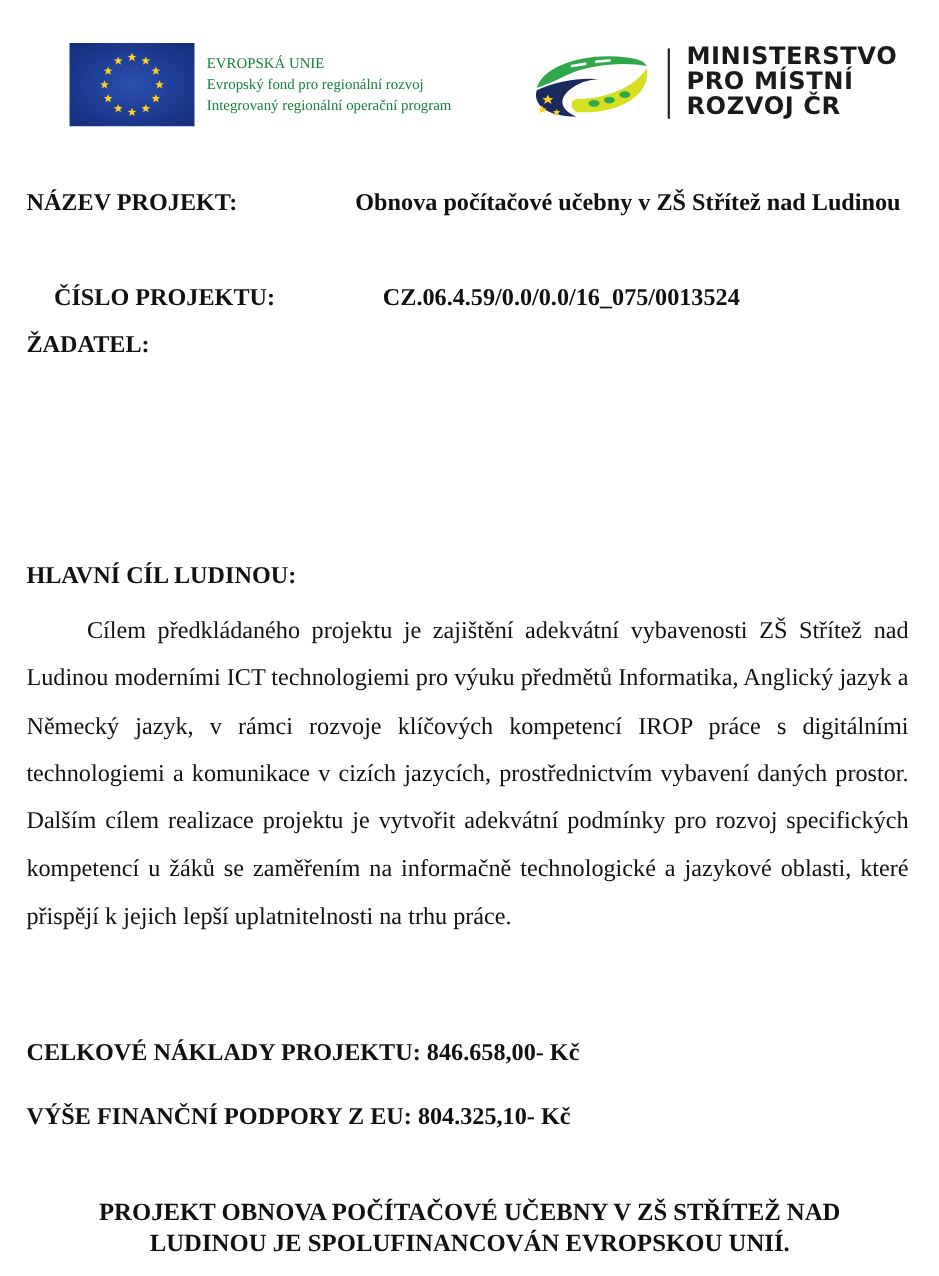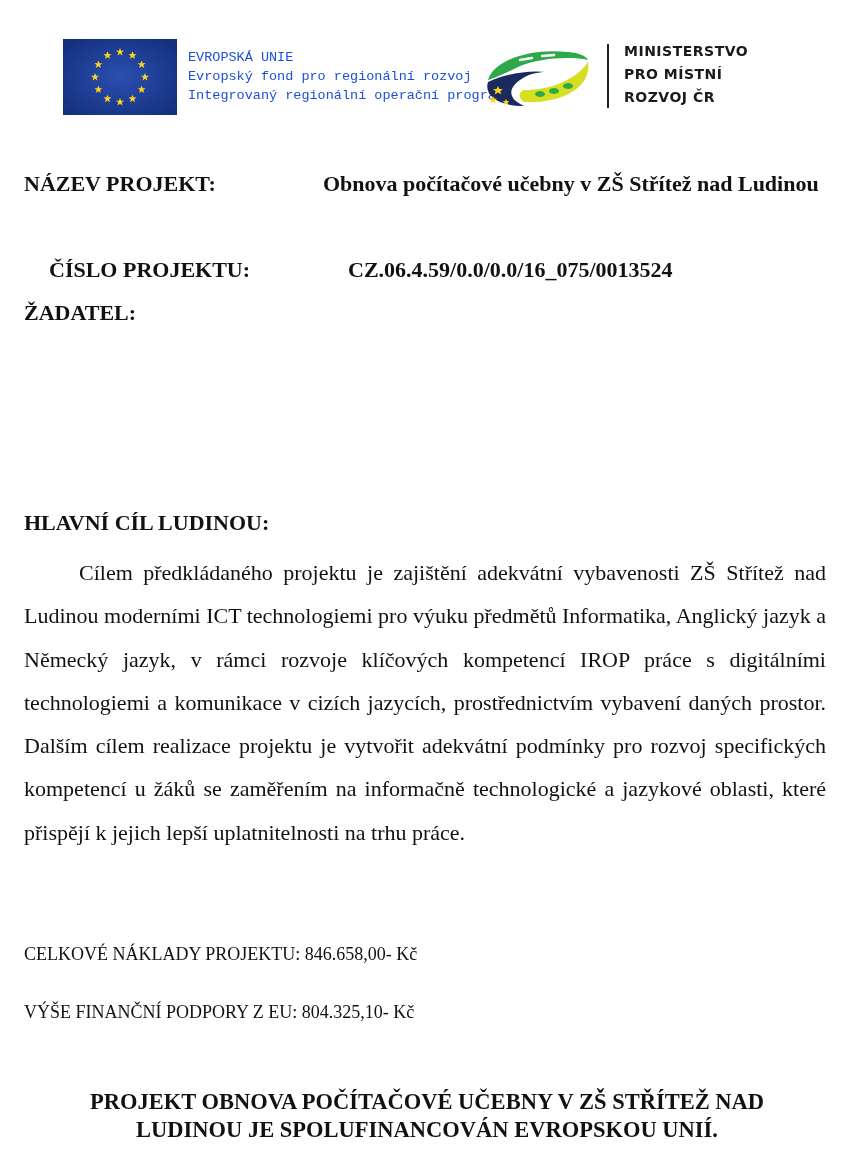--- a/index.html
+++ b/index.html
@@ -1,29 +1,29 @@
 <!DOCTYPE html>
 <html><head>
   <meta charset="utf-8">
   <style>
     html, body { margin: 0; padding: 0; background: #ffffff; }
     body { width: 854px; height: 1160px; position: relative; overflow: hidden; color: #111111; }
     .header { position: absolute; left: 0; top: 0; width: 854px; height: 140px; }
     .eu-logo { position: absolute; left: 63px; top: 39px; width: 114px; height: 76px; }
-    .eu-text { position: absolute; left: 188px; top: 48px; font-family: Liberation Mono, monospace; font-size: 13.5px; line-height: 19px; color: #1d4ed8; }
+    .eu-text { position: absolute; left: 188px; top: 48px; font-family: Liberation Serif, serif; font-size: 13.5px; line-height: 19px; color: #15803d; }
     .mmr-logo { position: absolute; left: 480px; top: 46px; width: 110px; height: 62px; }
     .mmr-divider { position: absolute; left: 607px; top: 44px; width: 2px; height: 64px; background: #222; }
-    .mmr-text { position: absolute; left: 624px; top: 40px; font-family: "DejaVu Sans", sans-serif; font-weight: bold; font-size: 14px; line-height: 23px; letter-spacing: 0.5px; color: #1a1a1a; }
+    .mmr-text { position: absolute; left: 624px; top: 40px; font-family: "DejaVu Sans", sans-serif; font-weight: bold; font-size: 22px; line-height: 23px; letter-spacing: 0.5px; color: #1a1a1a; }
     .doc { font-family: "Liberation Serif", serif; }
     .field { position: absolute; left: 24px; width: 800px; font-size: 22px; font-weight: bold; line-height: 43px; }
     .field .label { position: absolute; left: 0; top: 0; }
     .field .value { position: absolute; left: 299px; top: 0; width: 510px; }
     .section-heading { position: absolute; left: 24px; top: 510px; font-size: 22px; font-weight: bold; }
     .paragraph { position: absolute; left: 24px; top: 551px; width: 802px; font-size: 22px; line-height: 43.3px; text-align: justify; text-indent: 55px; margin: 0; }
-    .cost { position: absolute; left: 24px; font-size: 18px; font-weight: normal; }
+    .cost { position: absolute; left: 24px; font-size: 22px; font-weight: bold; }
     .footer { position: absolute; left: 0; top: 1088px; width: 854px; text-align: center; font-size: 22.5px; font-weight: bold; line-height: 28px; }
   </style>
 </head>
 <body>
 
 <div class="header">
   <svg class="eu-logo" viewBox="0 0 114 76">
     <defs>
       <radialGradient id="euGrad" cx="50%" cy="50%" r="65%">
         <stop offset="0%" stop-color="#2a4fb0"></stop>

